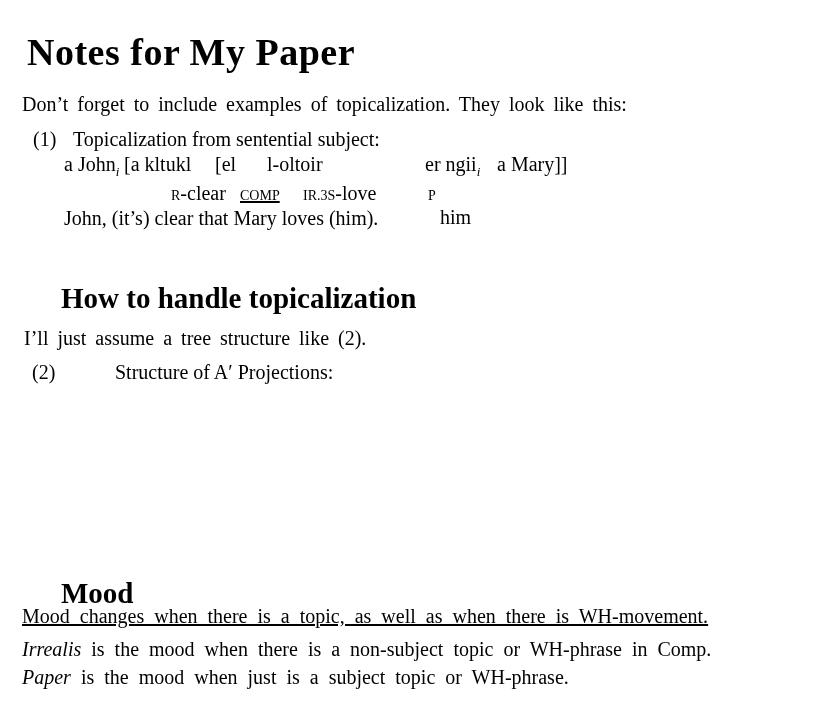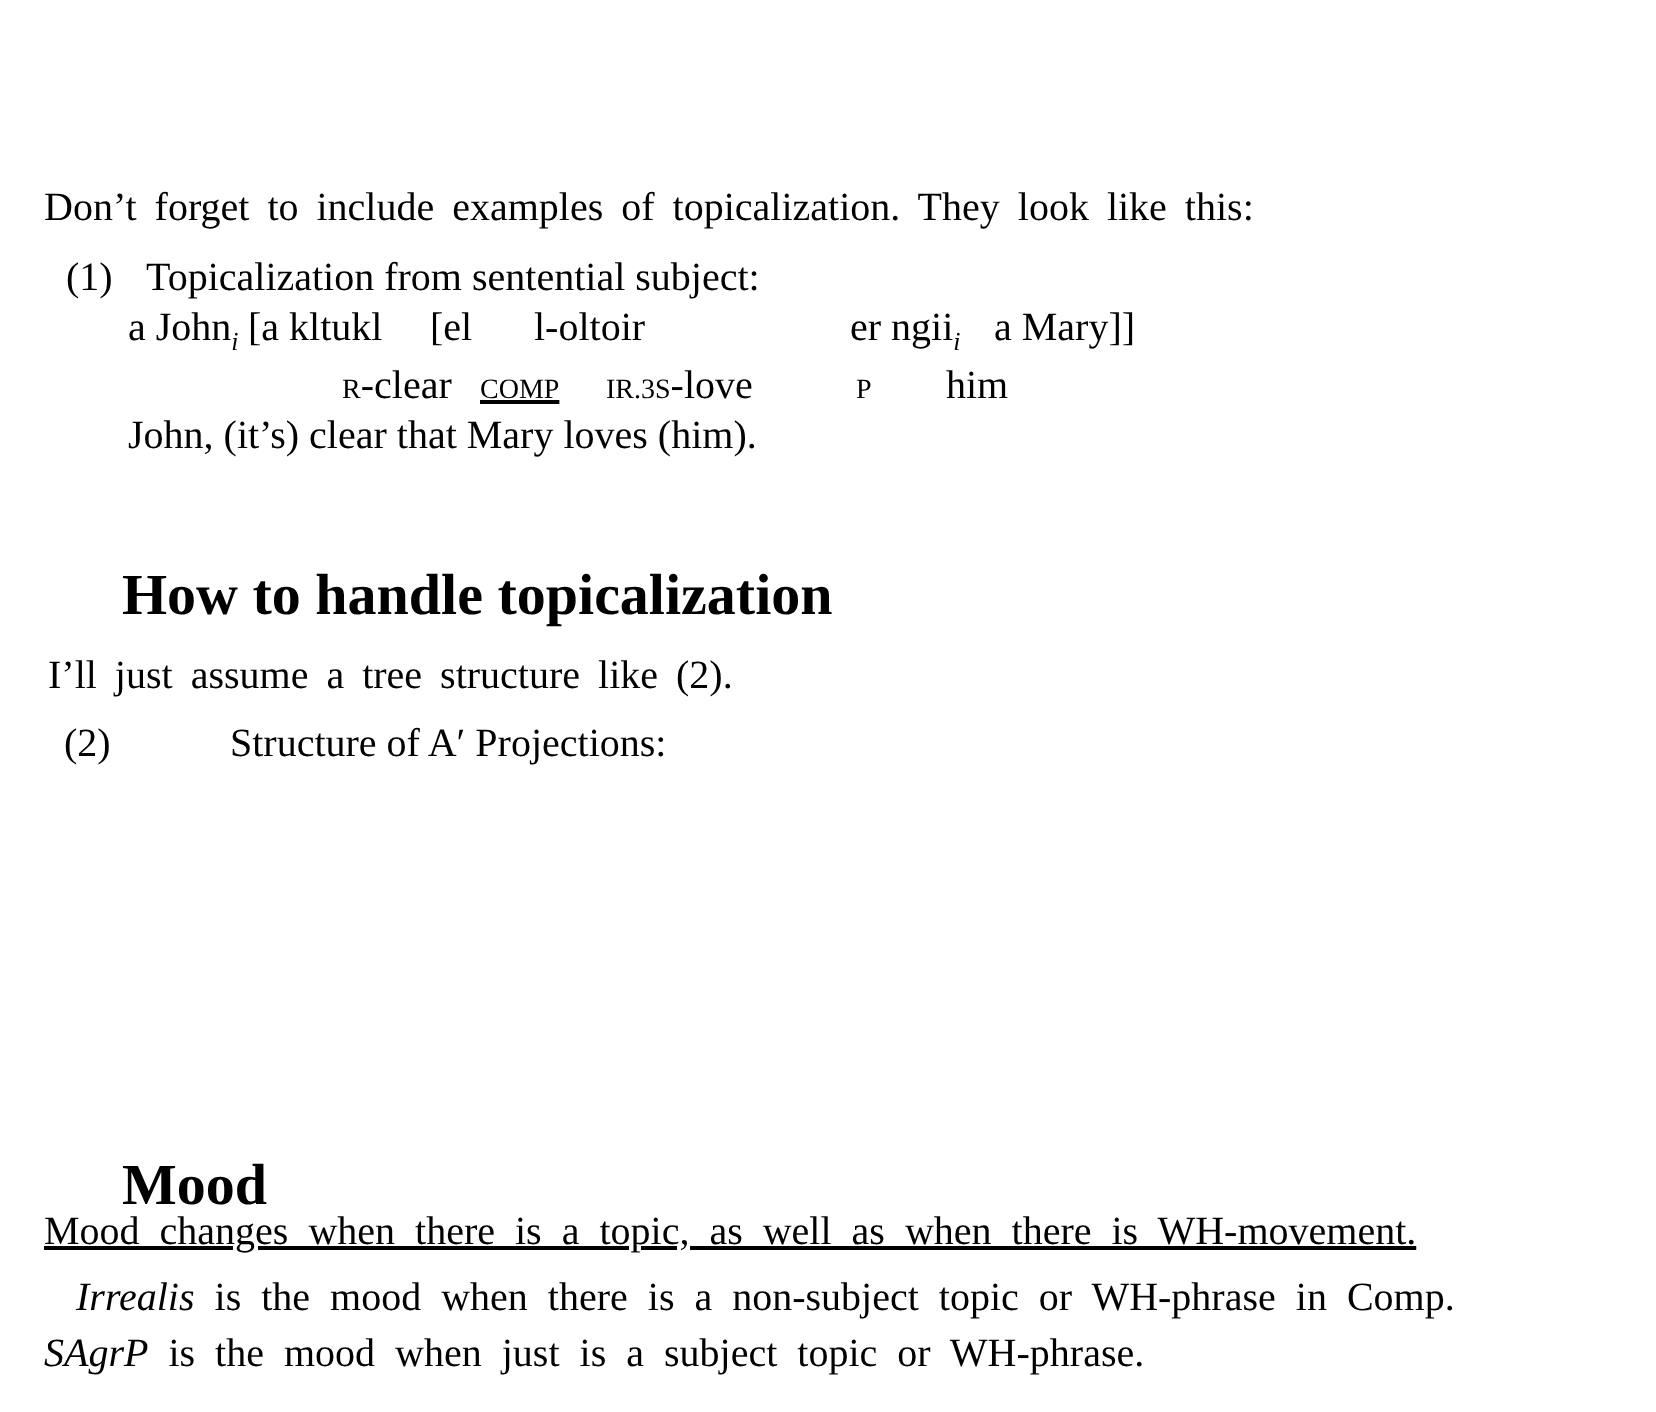--- a/index.html
+++ b/index.html
@@ -50,20 +50,21 @@
   }
   .tree-svg { position: absolute; left: 0; top: 0; }
   .mood-line { position: absolute; white-space: nowrap; font-size: 20px; line-height: 24px; word-spacing: 5px; }
   .it { font-style: italic; }
 </style>
 </head>
 <body>
 
 <div class="page">
 
+  <h1 class="abs doc-title" style="left:27px; top:8px;">Notes for My Paper</h1>
 
   <p class="abs body-text" style="left:22px; top:72px;">Don’t forget to include examples of topicalization. They look like this:</p>
 
   <div class="example-block" style="left:33px; top:128px; width:580px; height:100px;">
     <div class="ex-line" style="top:0;">
       <span class="ex-num">(1)</span>
       <span class="ex-word" style="left:40px;">Topicalization from sentential subject:</span>
     </div>
     <div class="ex-line" style="top:25px;">
       <span class="ex-word" style="left:31px;"><span>a John</span><sub class="idx">i</sub></span>
@@ -71,21 +72,21 @@
       <span class="ex-word" style="left:182px;">[el</span>
       <span class="ex-word" style="left:234px;">l-oltoir</span>
       <span class="ex-word" style="left:392px;"><span>er ngii</span><sub class="idx">i</sub></span>
       <span class="ex-word" style="left:464px;">a Mary]]</span>
     </div>
     <div class="ex-line" style="top:54px;">
       <span class="ex-word" style="left:138px;"><span class="sc">R</span><span>-clear</span></span>
       <span class="ex-word sc" style="left:207px;text-decoration:underline;">COMP</span>
       <span class="ex-word" style="left:270px;"><span class="sc">IR.3s</span><span>-love</span></span>
       <span class="ex-word sc" style="left:395px;">P</span>
-      <span class="ex-word" style="left:440px;">him</span>
+      <span class="ex-word" style="left:407px;margin-top:24px;">him</span>
     </div>
     <div class="ex-line" style="top:79px;">
       <span class="ex-word" style="left:31px;">John, (it’s) clear that Mary loves (him).</span>
     </div>
   </div>
 
   <h2 class="abs section-heading" style="left:25px; top:259px;">How to handle topicalization</h2>
 
   <p class="abs body-text" style="left:24px; top:306px;">I’ll just assume a tree structure like (2).</p>
 
@@ -94,21 +95,21 @@
       <span class="ex-num">(2)</span>
       <span class="ex-word" style="left:39px;margin-left:44px;">Structure of A′ Projections:</span>
     </div>
   </div>
 
 
   <h2 class="abs section-heading" style="left:25px; top:554px;">Mood</h2>
 
   <div>
     <div class="mood-line" style="left:22px; top:604px;text-decoration:underline;">Mood changes when there is a topic, as well as when there is WH-movement.</div>
-    <div class="mood-line" style="left:38px; top:637px;">
+    <div class="mood-line" style="left:22px; top:637px;">
       <span class="it">Irrealis</span><span> is the mood when there is a non-subject topic or WH-phrase in Comp.</span>
     </div>
     <div class="mood-line" style="left:22px; top:665px;">
-      <span class="it">SAgrP</span><span> is the mood when just is a subject topic or WH-phrase.</span>
+      <span class="it">Paper</span><span> is the mood when just is a subject topic or WH-phrase.</span>
     </div>
   </div>
 
 </div>
 
 </body></html>

